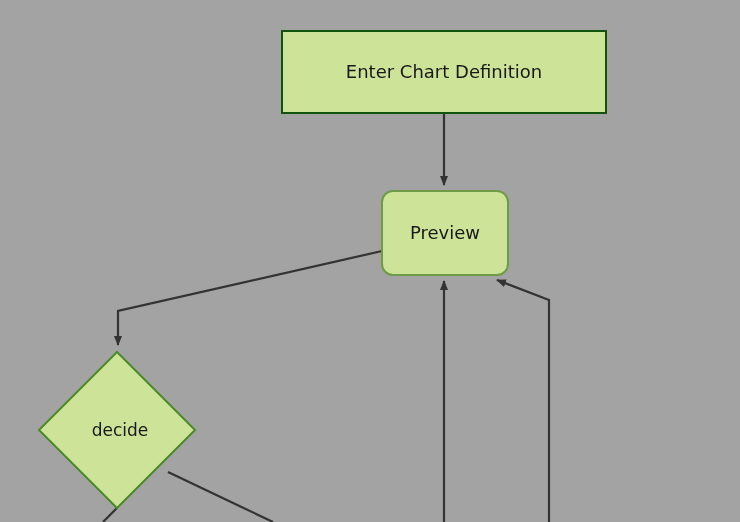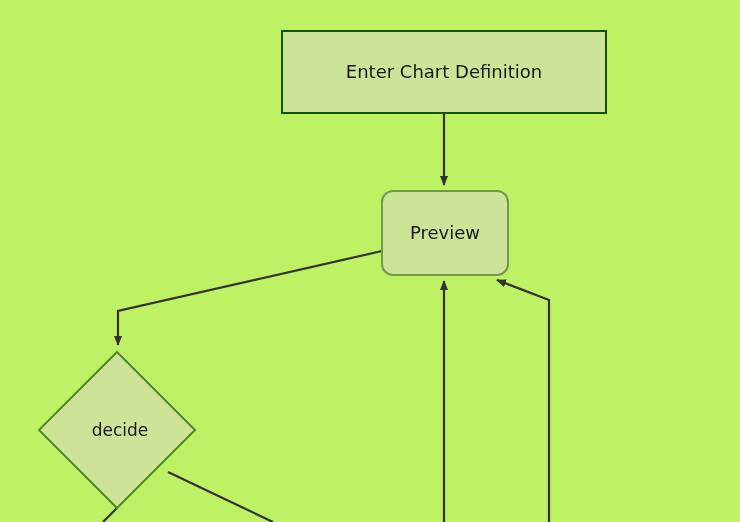--- a/index.html
+++ b/index.html
@@ -10,21 +10,21 @@
   body {
     width: 740px;
     height: 522px;
     overflow: hidden;
     font-family: "DejaVu Sans", "Liberation Sans", sans-serif;
   }
   #flowchart-canvas {
     position: relative;
     width: 740px;
     height: 522px;
-    background: #bef264;
+    background: #a3a3a3;
   }
   svg.diagram-svg {
     position: absolute;
     top: 0;
     left: 0;
     width: 740px;
     height: 522px;
     display: block;
   }
   .node-shape {

